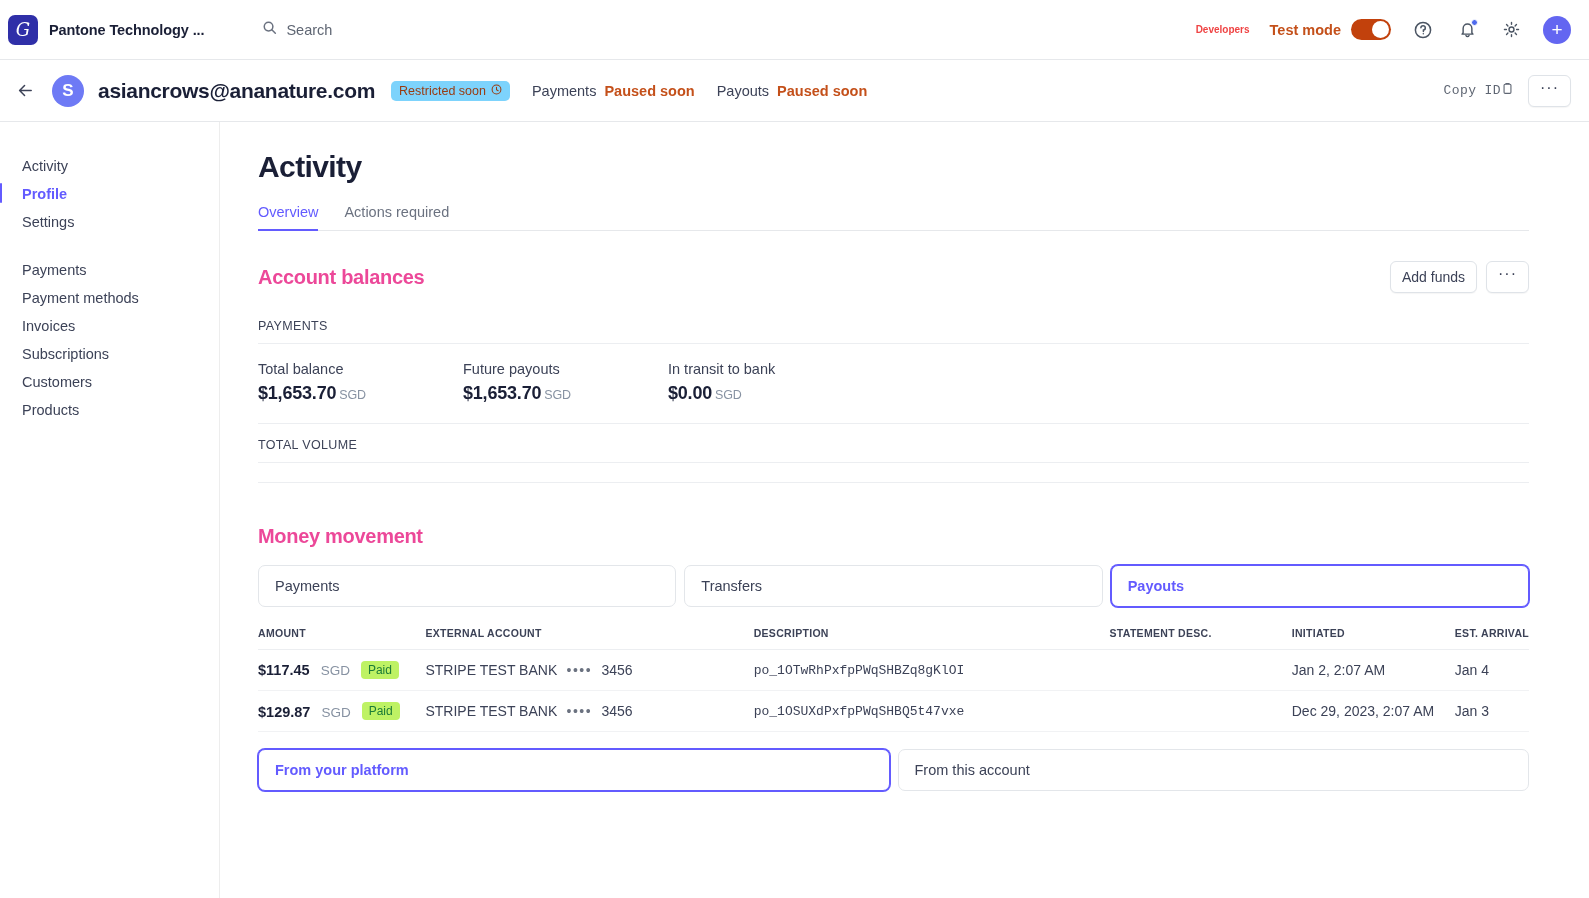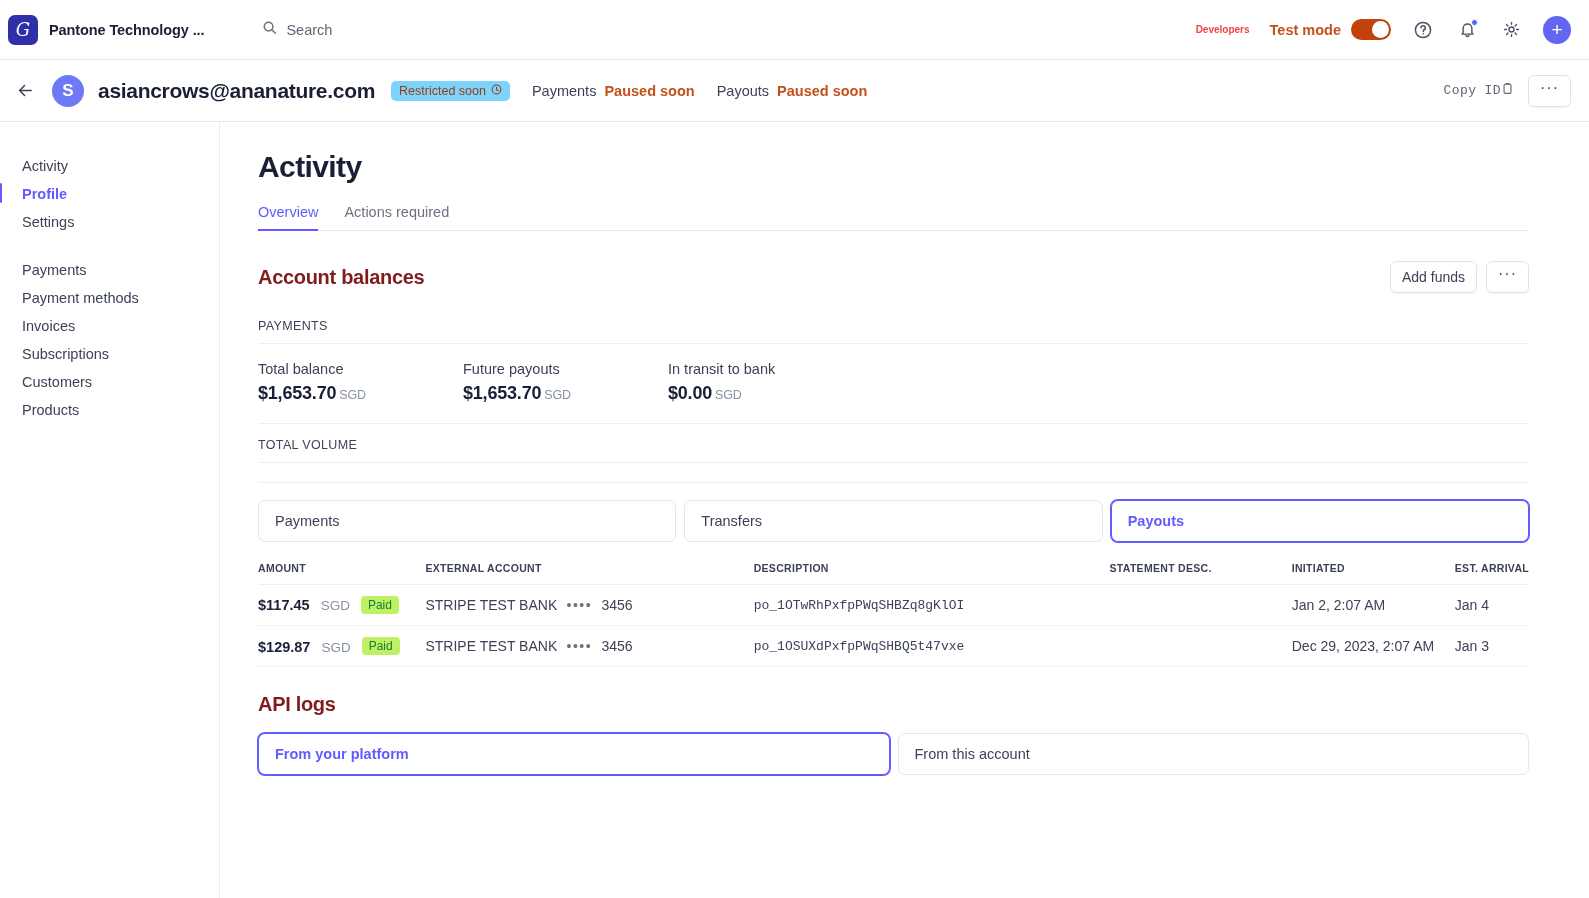--- a/index.html
+++ b/index.html
@@ -136,21 +136,21 @@
   }
   .tab {
     font-size: 14.5px; color: #6b7280; padding-bottom: 9px;
     border-bottom: 2px solid transparent; margin-bottom: -1px;
   }
   .tab.active { color: #635bff; border-bottom-color: #635bff; }
 
   .sec-head {
     display: flex; align-items: center; margin-top: 30px;
   }
-  .sec-title { font-size: 20px; font-weight: 700; letter-spacing: -0.3px; color: #7f1d1d; }
+  .sec-title { font-size: 20px; font-weight: 700; letter-spacing: -0.3px; color: #ec4899; }
   .sec-actions { margin-left: auto; display: flex; gap: 9px; }
 
   .grp-label {
     font-size: 12.5px; letter-spacing: 0.35px; color: #3c4257;
     margin-top: 26px; padding-bottom: 10px;
     border-bottom: 1px solid #eceef1;
   }
   .stats { display: flex; margin-top: 17px; }
   .stat { min-width: 205px; }
   .stat .cap { font-size: 14.5px; color: #3c4257; }
@@ -342,20 +342,23 @@
       </div>
     </div>
 
     <div class="rule"></div>
 
     <div class="grp-label" style="margin-top:14px">TOTAL VOLUME</div>
 
 
     <div class="rule"></div>
 
+    <div class="sec-head" style="margin-top:42px">
+      <div class="sec-title">Money movement</div>
+    </div>
 
     <div class="card-row">
       <div class="pill-card">Payments</div>
       <div class="pill-card">Transfers</div>
       <div class="pill-card selected">Payouts</div>
     </div>
 
     <table>
       <thead>
         <tr>
@@ -400,23 +403,20 @@
             <span>3456</span>
           </td>
           <td class="col-desc desc-mono">po_1OSUXdPxfpPWqSHBQ5t47vxe</td>
           <td class="col-stmt"></td>
           <td class="col-init">Dec 29, 2023, 2:07 AM</td>
           <td class="col-eta">Jan 3</td>
         </tr>
       </tbody>
     </table>
 
-    <div class="sec-head" style="margin-top:26px">
-      <div class="sec-title">API logs</div>
-    </div>
 
     <div class="card-row">
       <div class="pill-card selected">From your platform</div>
       <div class="pill-card">From this account</div>
     </div>
 
   </div>
 </div>
 
 </body></html>

